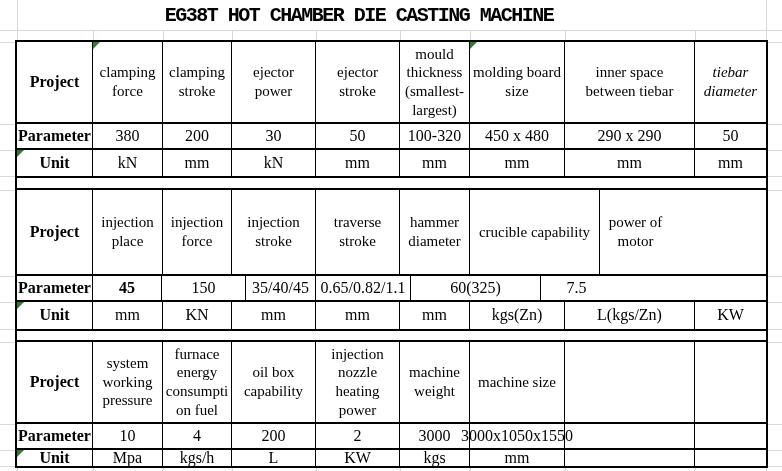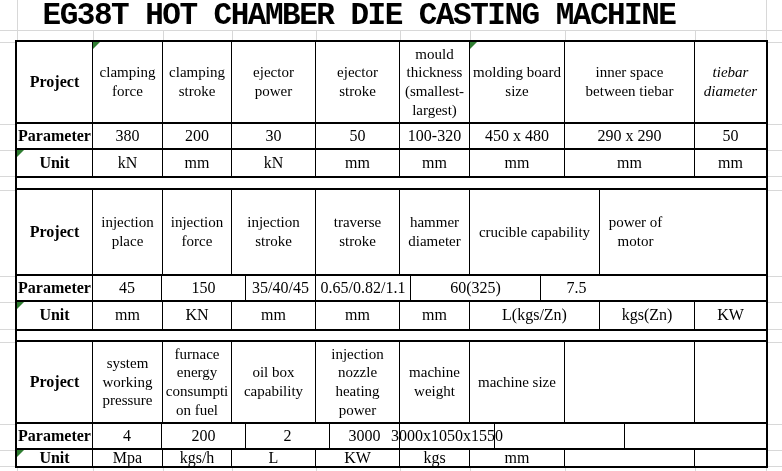--- a/index.html
+++ b/index.html
@@ -5,21 +5,21 @@
   html,body{margin:0;padding:0;background:#ffffff;}
   #sheet{
     position:relative;width:782px;height:471px;background:#ffffff;
     font-family:"Liberation Serif", serif;color:#000;overflow:hidden;
   }
   
   #title{
     position:absolute;left:0;top:0;width:718px;height:30px;
     display:flex;align-items:center;justify-content:center;
     font-family:"Liberation Mono", monospace;
-    font-weight:bold;font-size:31px;letter-spacing:-1.5px;white-space:nowrap;
+    font-weight:bold;font-size:20px;letter-spacing:-1.5px;white-space:nowrap;
   }
   
   .gl{position:absolute;background:#d8d8d8;}
   
   .spec-table{
     position:absolute;left:15px;width:753px;
     border:2px solid #000;box-sizing:border-box;background:#fff;
     display:flex;flex-direction:column;
   }
   .t-row{display:flex;box-sizing:border-box;border-bottom:2px solid #000;}
@@ -156,36 +156,36 @@
           <div class="cell hdr" style="width: 84px;">traverse
 stroke</div>
           <div class="cell hdr" style="width: 70px;">hammer
 diameter</div>
           <div class="cell hdr" style="width: 130px;">crucible capability</div>
           <div class="cell hdr" style="width: 71px;">power of
 motor</div>
         </div>
         <div class="t-row" style="height: 26px;">
           <div class="cell lbl" style="width: 76px;">Parameter</div>
-          <div class="cell" style="width: 69px;">45</div>
+          <div class="cell" style="width: 69px; font-weight: bold;">45</div>
           <div class="cell" style="width: 84px;">150</div>
           <div class="cell" style="width: 70px;">35/40/45</div>
           <div class="cell" style="width: 95px;">0.65/0.82/1.1</div>
           <div class="cell" style="width: 130px;">60(325)</div>
           <div class="cell" style="width: 71px;">7.5</div>
         </div>
         <div class="t-row" style="height: 27px;">
           <div class="cell lbl" style="width: 76px;"><span class="err-tri"></span>Unit</div>
           <div class="cell" style="width: 70px;">mm</div>
           <div class="cell" style="width: 69px;">KN</div>
           <div class="cell" style="width: 84px;">mm</div>
           <div class="cell" style="width: 84px;">mm</div>
           <div class="cell" style="width: 70px;">mm</div>
+          <div class="cell" style="width: 95px;">kgs(Zn)</div>
           <div class="cell" style="width: 130px;">L(kgs/Zn)</div>
-          <div class="cell" style="width: 95px;">kgs(Zn)</div>
           <div class="cell" style="width: 71px;">KW</div>
         </div>
       </div>
       <div class="spec-table" style="top: 340px; height: 128px;">
         <div class="t-row" style="height: 82px;">
           <div class="cell hdr lbl" style="width: 76px;">Project</div>
           <div class="cell hdr" style="width: 70px;">system
 working
 pressure</div>
           <div class="cell hdr" style="width: 69px;">furnace
@@ -199,20 +199,21 @@
 heating
 power</div>
           <div class="cell hdr" style="width: 70px;">machine
 weight</div>
           <div class="cell hdr" style="width: 95px;">machine size</div>
           <div class="cell hdr" style="width: 130px;"></div>
           <div class="cell hdr" style="width: 71px;"></div>
         </div>
         <div class="t-row" style="height: 26px;">
           <div class="cell lbl" style="width: 76px;">Parameter</div>
+          <div class="cell" style="width: 70px;">10</div>
           <div class="cell" style="width: 69px;">4</div>
           <div class="cell" style="width: 84px;">200</div>
           <div class="cell" style="width: 84px;">2</div>
           <div class="cell" style="width: 70px;">3000</div>
           <div class="cell" style="width: 95px;">3000x1050x1550</div>
           <div class="cell" style="width: 130px;"></div>
           <div class="cell" style="width: 71px;"></div>
         </div>
         <div class="t-row" style="height: 16px;">
           <div class="cell lbl" style="width: 76px;"><span class="err-tri"></span>Unit</div>

